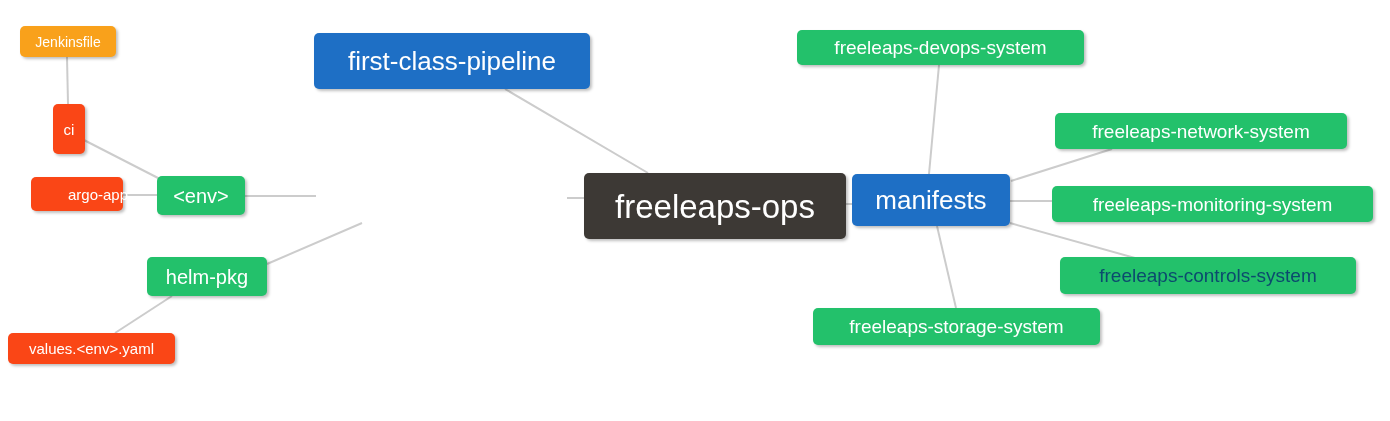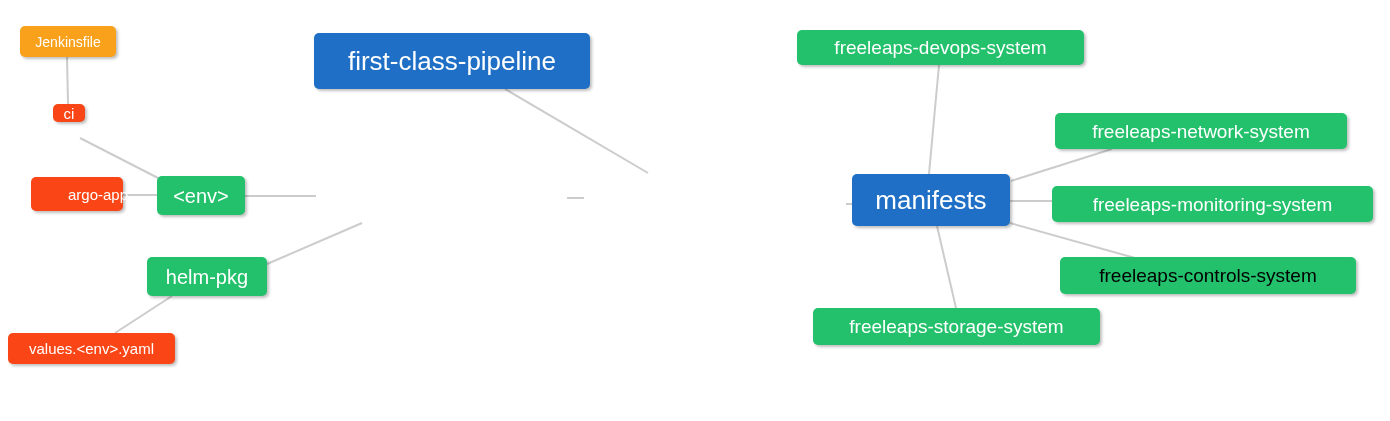--- a/index.html
+++ b/index.html
@@ -53,25 +53,26 @@
       <line x1="567" y1="198" x2="584" y2="198" stroke="#cccccc" stroke-width="2"></line>
       <line x1="846" y1="204" x2="852" y2="204" stroke="#cccccc" stroke-width="2"></line>
       <line x1="929" y1="174" x2="939" y2="65" stroke="#cccccc" stroke-width="2"></line>
       <line x1="1011" y1="181" x2="1112" y2="149" stroke="#cccccc" stroke-width="2"></line>
       <line x1="1010" y1="201" x2="1052" y2="201" stroke="#cccccc" stroke-width="2"></line>
       <line x1="1010" y1="223" x2="1135" y2="258" stroke="#cccccc" stroke-width="2"></line>
       <line x1="937" y1="226" x2="956" y2="308" stroke="#cccccc" stroke-width="2"></line>
     </svg>
 
 <div class="node" style="left: 20px; top: 26px; width: 96px; height: 31px; font-size: 14px; background: rgb(249, 161, 27); color: rgb(255, 255, 255);">Jenkinsfile</div>
-    <div class="node" style="left: 53px; top: 104px; width: 32px; height: 18px; font-size: 15px; background: rgb(250, 70, 22); color: rgb(255, 255, 255);">ci</div>
+    <div class="node" style="left: 53px; top: 104px; width: 32px; height: 50px; font-size: 15px; background: rgb(250, 70, 22); color: rgb(255, 255, 255);">ci</div>
     <div class="node" style="left: 31px; top: 177px; width: 92px; height: 34px; font-size: 15px; background: rgb(250, 70, 22); color: rgb(255, 255, 255); padding-left: 48px;">argo-app</div>
     <div class="node" style="left: 157px; top: 176px; width: 88px; height: 39px; font-size: 20px; background: rgb(35, 193, 107); color: rgb(255, 255, 255);">&lt;env&gt;</div>
     <div class="node" style="left: 147px; top: 257px; width: 120px; height: 39px; font-size: 20px; background: rgb(35, 193, 107); color: rgb(255, 255, 255);">helm-pkg</div>
     <div class="node" style="left: 314px; top: 33px; width: 276px; height: 56px; font-size: 26px; background: rgb(30, 111, 197); color: rgb(255, 255, 255);">first-class-pipeline</div>
     <div class="node" style="left: 8px; top: 333px; width: 167px; height: 31px; font-size: 15px; background: rgb(250, 70, 22); color: rgb(255, 255, 255);">values.&lt;env&gt;.yaml</div>
+    <div class="node" style="left: 584px; top: 173px; width: 262px; height: 66px; font-size: 33px; background: rgb(61, 57, 53); color: rgb(255, 255, 255);">freeleaps-ops</div>
     <div class="node" style="left: 852px; top: 174px; width: 158px; height: 52px; font-size: 26px; background: rgb(30, 111, 197); color: rgb(255, 255, 255);">manifests</div>
     <div class="node" style="left: 797px; top: 30px; width: 287px; height: 35px; font-size: 19px; background: rgb(35, 193, 107); color: rgb(255, 255, 255);">freeleaps-devops-system</div>
     <div class="node" style="left: 1055px; top: 113px; width: 292px; height: 36px; font-size: 19px; background: rgb(35, 193, 107); color: rgb(255, 255, 255);">freeleaps-network-system</div>
     <div class="node" style="left: 1052px; top: 186px; width: 321px; height: 36px; font-size: 19px; background: rgb(35, 193, 107); color: rgb(255, 255, 255);">freeleaps-monitoring-system</div>
-    <div class="node" style="left: 1060px; top: 257px; width: 296px; height: 37px; font-size: 19px; background: rgb(35, 193, 107); color: #000000;">freeleaps-controls-system</div>
+    <div class="node" style="left: 1060px; top: 257px; width: 296px; height: 37px; font-size: 19px; background: rgb(35, 193, 107); color: #0c4a6e;">freeleaps-controls-system</div>
     <div class="node" style="left: 813px; top: 308px; width: 287px; height: 37px; font-size: 19px; background: rgb(35, 193, 107); color: rgb(255, 255, 255);">freeleaps-storage-system</div>
   </div>
 
 </body></html>

